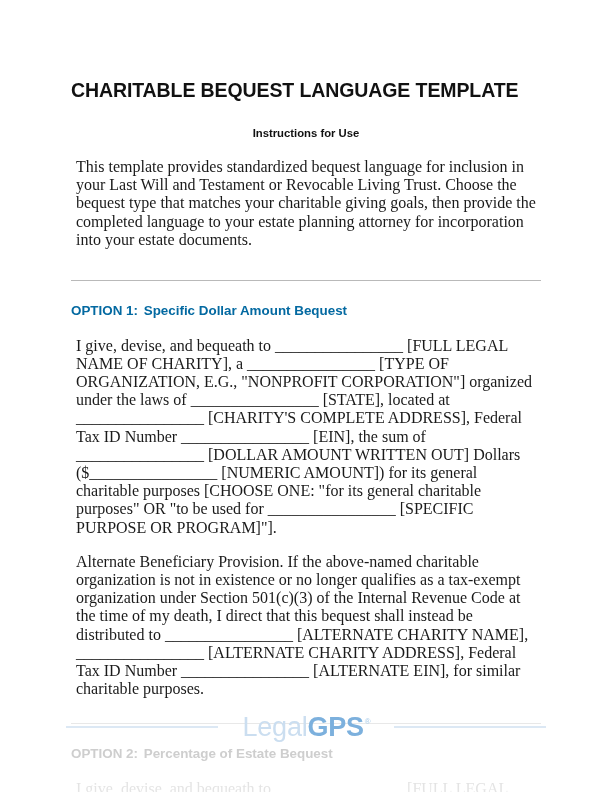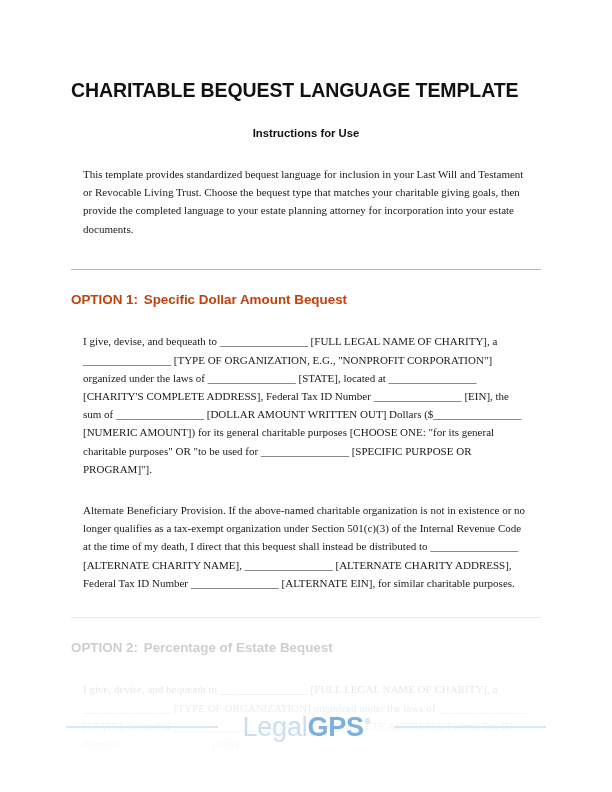--- a/index.html
+++ b/index.html
@@ -49,24 +49,24 @@
     color: #111111;
     margin: 0;
     padding-top: 24px;
     line-height: 1.3;
     text-align: center;
   }
 
   
   .body-text {
     font-family: "Liberation Serif", serif;
-    font-size: 11px;
+    font-size: 16px;
     line-height: 18.2px;
     color: #1a1a1a;
-    margin: 12px;
+    margin: 5px;
     padding-top: 12px;
     text-align: left;
   }
 
   .body-text.tight {
     padding-top: 11px;
   }
 
   .lead-in {
     font-weight: normal;
@@ -82,21 +82,21 @@
   .divider.faint {
     background: #e8e8e8;
     margin-top: 25px;
   }
 
   
   .option-heading {
     font-family: "Liberation Sans", sans-serif;
     font-weight: bold;
     font-size: 13.4px;
-    color: #c2410c;
+    color: #0369a1;
     margin: 0;
     padding-top: 21px;
     line-height: 1.3;
   }
 
   .option-heading .num-gap {
     padding-right: 2px;
   }
 
   

